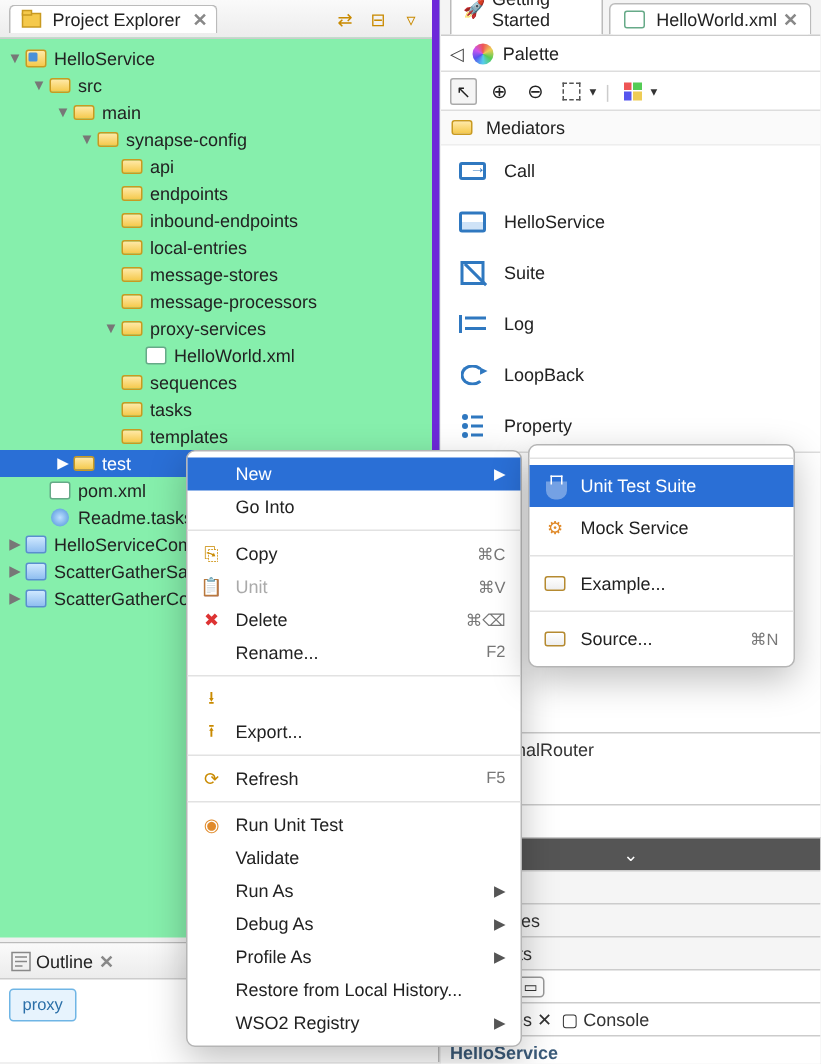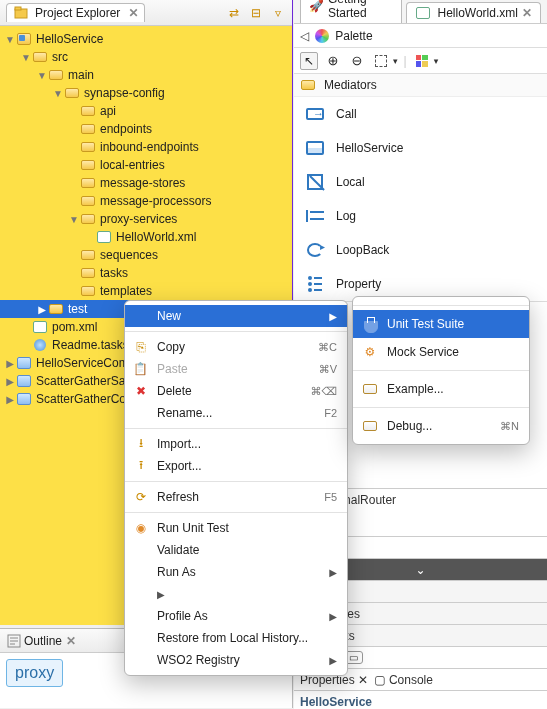--- a/index.html
+++ b/index.html
@@ -1,21 +1,21 @@
 <!DOCTYPE html>
 <html><head>
 <meta charset="utf-8">
 <style>
   * { box-sizing: border-box; margin: 0; padding: 0; font-family: -apple-system, "Helvetica Neue", Arial, sans-serif; font-size: 12px; }
   body { background: #f0f0f0; width: 547px; height: 709px; overflow: hidden; position: relative; color: #222; }
 
   
   .explorer {
     position: absolute; left: 0; top: 0; width: 293px; height: 625px;
-    background: #fde047; border-right: 1px solid #6d28d9;
+    background: #86efac; border-right: 5px solid #6d28d9;
   }
   .explorer-header {
     height: 26px; display: flex; align-items: center; padding: 0 6px;
     border-bottom: 1px solid #ccc; background: linear-gradient(#fafafa,#ececec);
   }
   .tab-title { display: flex; align-items: center; gap: 4px; padding: 2px 6px; background: #fff; border: 1px solid #bbb; border-bottom: none; border-radius: 4px 4px 0 0; }
   .tab-title .close-x { color: #888; font-weight: bold; margin-left: 4px; }
   .explorer-toolbar { margin-left: auto; display: flex; gap: 6px; }
   .tb-btn { width: 16px; height: 16px; display: inline-flex; align-items: center; justify-content: center; color: #c98a00; }
 
@@ -35,21 +35,21 @@
   .ico-proj { width: 14px; height: 12px; background: linear-gradient(#ffe9a8,#f5c94b); border: 1px solid #c99a20; border-radius: 2px; position: relative; }
   .ico-proj::after { content: ""; position: absolute; left: 1px; top: 1px; width: 6px; height: 6px; background: #4a90d9; border-radius: 1px; }
 
   
   .outline-panel {
     position: absolute; left: 0; top: 628px; width: 293px; height: 80px;
     background: #fff; border-top: 1px solid #bbb; border-right: 1px solid #bbb;
   }
   .outline-header { height: 24px; display: flex; align-items: center; padding: 0 6px; border-bottom: 1px solid #ccc; background: linear-gradient(#fafafa,#ececec); }
   .outline-body { padding: 6px; }
-  .node-chip { display: inline-block; padding: 4px 8px; border: 1px solid #6fb5e5; background: #e7f3fd; border-radius: 3px; color: #2b6fa8; font-size: 16px; }
+  .node-chip { display: inline-block; padding: 4px 8px; border: 1px solid #6fb5e5; background: #e7f3fd; border-radius: 3px; color: #2b6fa8; font-size: 11px; }
 
   
   .right-area { position: absolute; left: 294px; top: 0; right: 0; bottom: 0; background: #fff; }
   .editor-tabs { height: 24px; display: flex; align-items: flex-end; gap: 4px; padding: 0 6px; border-bottom: 1px solid #ccc; background: #f4f4f4; }
   .ed-tab { display: flex; align-items: center; gap: 4px; padding: 3px 8px; background: #fff; border: 1px solid #bbb; border-bottom: none; border-radius: 4px 4px 0 0; font-size: 11px; }
   .rocket { color: #f08030; }
 
   .palette-bar { height: 24px; display: flex; align-items: center; gap: 6px; padding: 0 6px; border-bottom: 1px solid #ddd; }
   .back-tri { font-size: 12px; color: #444; }
   .palette-ring { width: 14px; height: 14px; border-radius: 50%; background: conic-gradient(#e55,#ec5,#5c5,#5ce,#55e,#c5e,#e55); display: inline-block; }
@@ -389,21 +389,21 @@
     <div class="med-item">
         <span class="med-icon">
           <span class="mi-tpl"></span>
         </span>
         <span>HelloService</span>
       </div>
     <div class="med-item">
         <span class="med-icon">
           <span class="mi-drop"></span>
         </span>
-        <span>Local</span>
+        <span>Suite</span>
       </div>
     <div class="med-item">
         <span class="med-icon orange">
           <span class="mi-log"></span>
         </span>
         <span>Log</span>
       </div>
     <div class="med-item">
         <span class="med-icon">
           <span class="mi-loop"></span>
@@ -476,45 +476,48 @@
       <span>HelloService</span>
     </div>
   </div>
 
 <div class="ctx">
   <div class="ctx-item sel">
       <span class="mi"></span>
       <span class="lab">New</span>
       <span class="sub">▶</span>
     </div>
+  <div class="ctx-item">
+      <span class="mi"></span>
+      <span class="lab">Go Into</span>
+    </div>
   <div class="ctx-sep"></div>
   <div class="ctx-item">
       <span class="mi mi-copy">⎘</span>
       <span class="lab">Copy</span>
       <span class="accel">⌘C</span>
     </div>
   <div class="ctx-item disabled">
       <span class="mi">📋</span>
-      <span class="lab">Paste</span>
+      <span class="lab">Unit</span>
       <span class="accel">⌘V</span>
     </div>
   <div class="ctx-item">
       <span class="mi mi-delete">✖</span>
       <span class="lab">Delete</span>
       <span class="accel">⌘⌫</span>
     </div>
   <div class="ctx-item">
       <span class="mi"></span>
       <span class="lab">Rename...</span>
       <span class="accel">F2</span>
     </div>
   <div class="ctx-sep"></div>
   <div class="ctx-item">
       <span class="mi mi-export">⭳</span>
-      <span class="lab">Import...</span>
     </div>
   <div class="ctx-item">
       <span class="mi mi-export">⭱</span>
       <span class="lab">Export...</span>
     </div>
   <div class="ctx-sep"></div>
   <div class="ctx-item">
       <span class="mi mi-refresh">⟳</span>
       <span class="lab">Refresh</span>
       <span class="accel">F5</span>
@@ -528,20 +531,21 @@
       <span class="mi"></span>
       <span class="lab">Validate</span>
     </div>
   <div class="ctx-item">
       <span class="mi"></span>
       <span class="lab">Run As</span>
       <span class="sub">▶</span>
     </div>
   <div class="ctx-item">
       <span class="mi"></span>
+      <span class="lab">Debug As</span>
       <span class="sub">▶</span>
     </div>
   <div class="ctx-item">
       <span class="mi"></span>
       <span class="lab">Profile As</span>
       <span class="sub">▶</span>
     </div>
   <div class="ctx-item">
       <span class="mi"></span>
       <span class="lab">Restore from Local History...</span>
@@ -571,16 +575,16 @@
       <span class="sm-ico">
         <span class="sm-folder"></span>
       </span>
       <span>Example...</span>
     </div>
   <div class="sm-sep"></div>
   <div class="sm-item">
       <span class="sm-ico">
         <span class="sm-folder"></span>
       </span>
-      <span>Debug...</span>
+      <span>Source...</span>
       <span class="accel">⌘N</span>
     </div>
 </div>
 
 </body></html>

